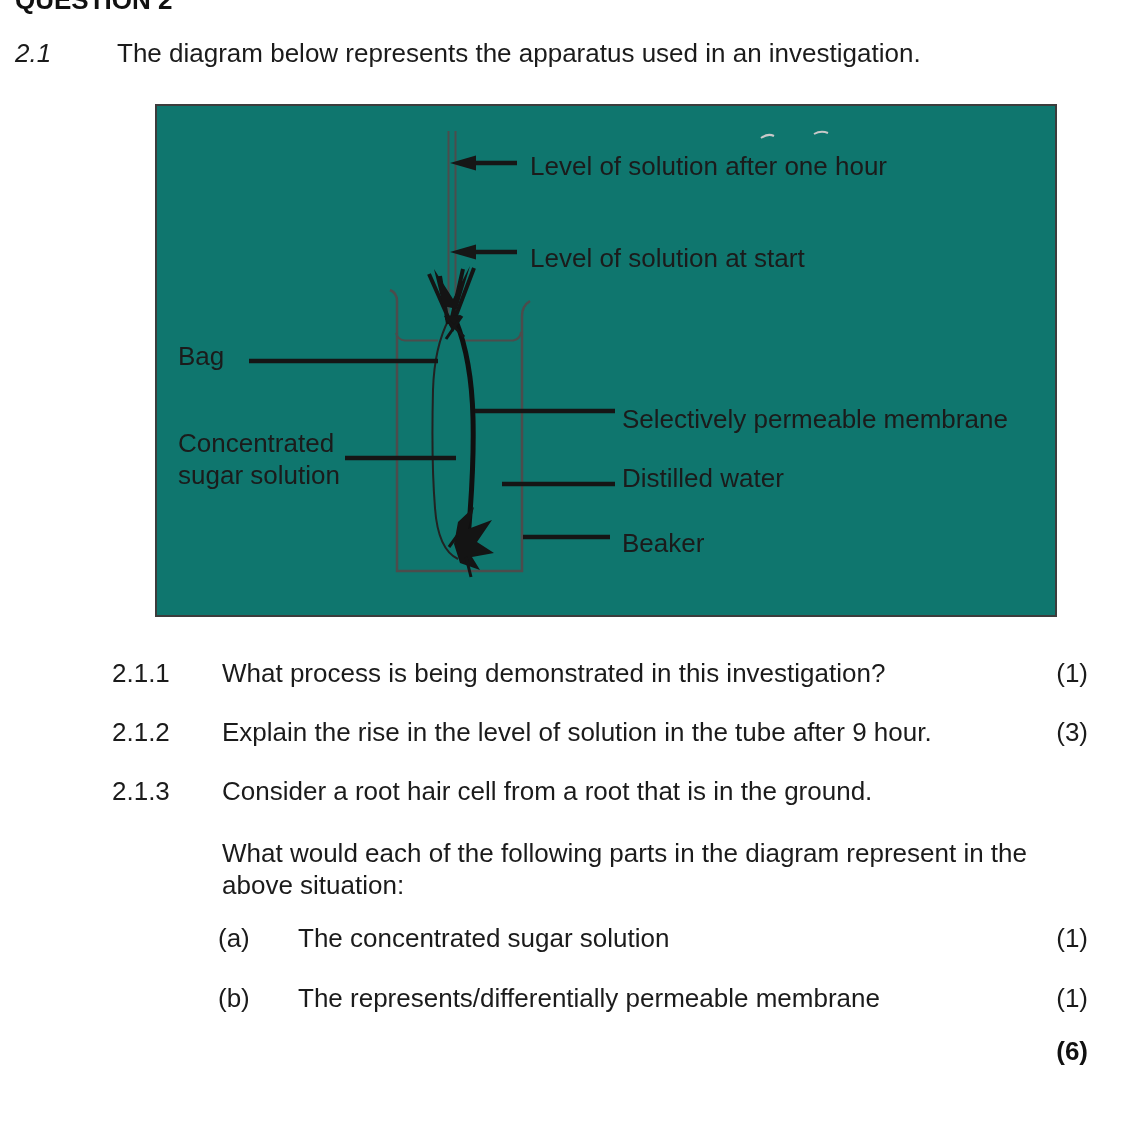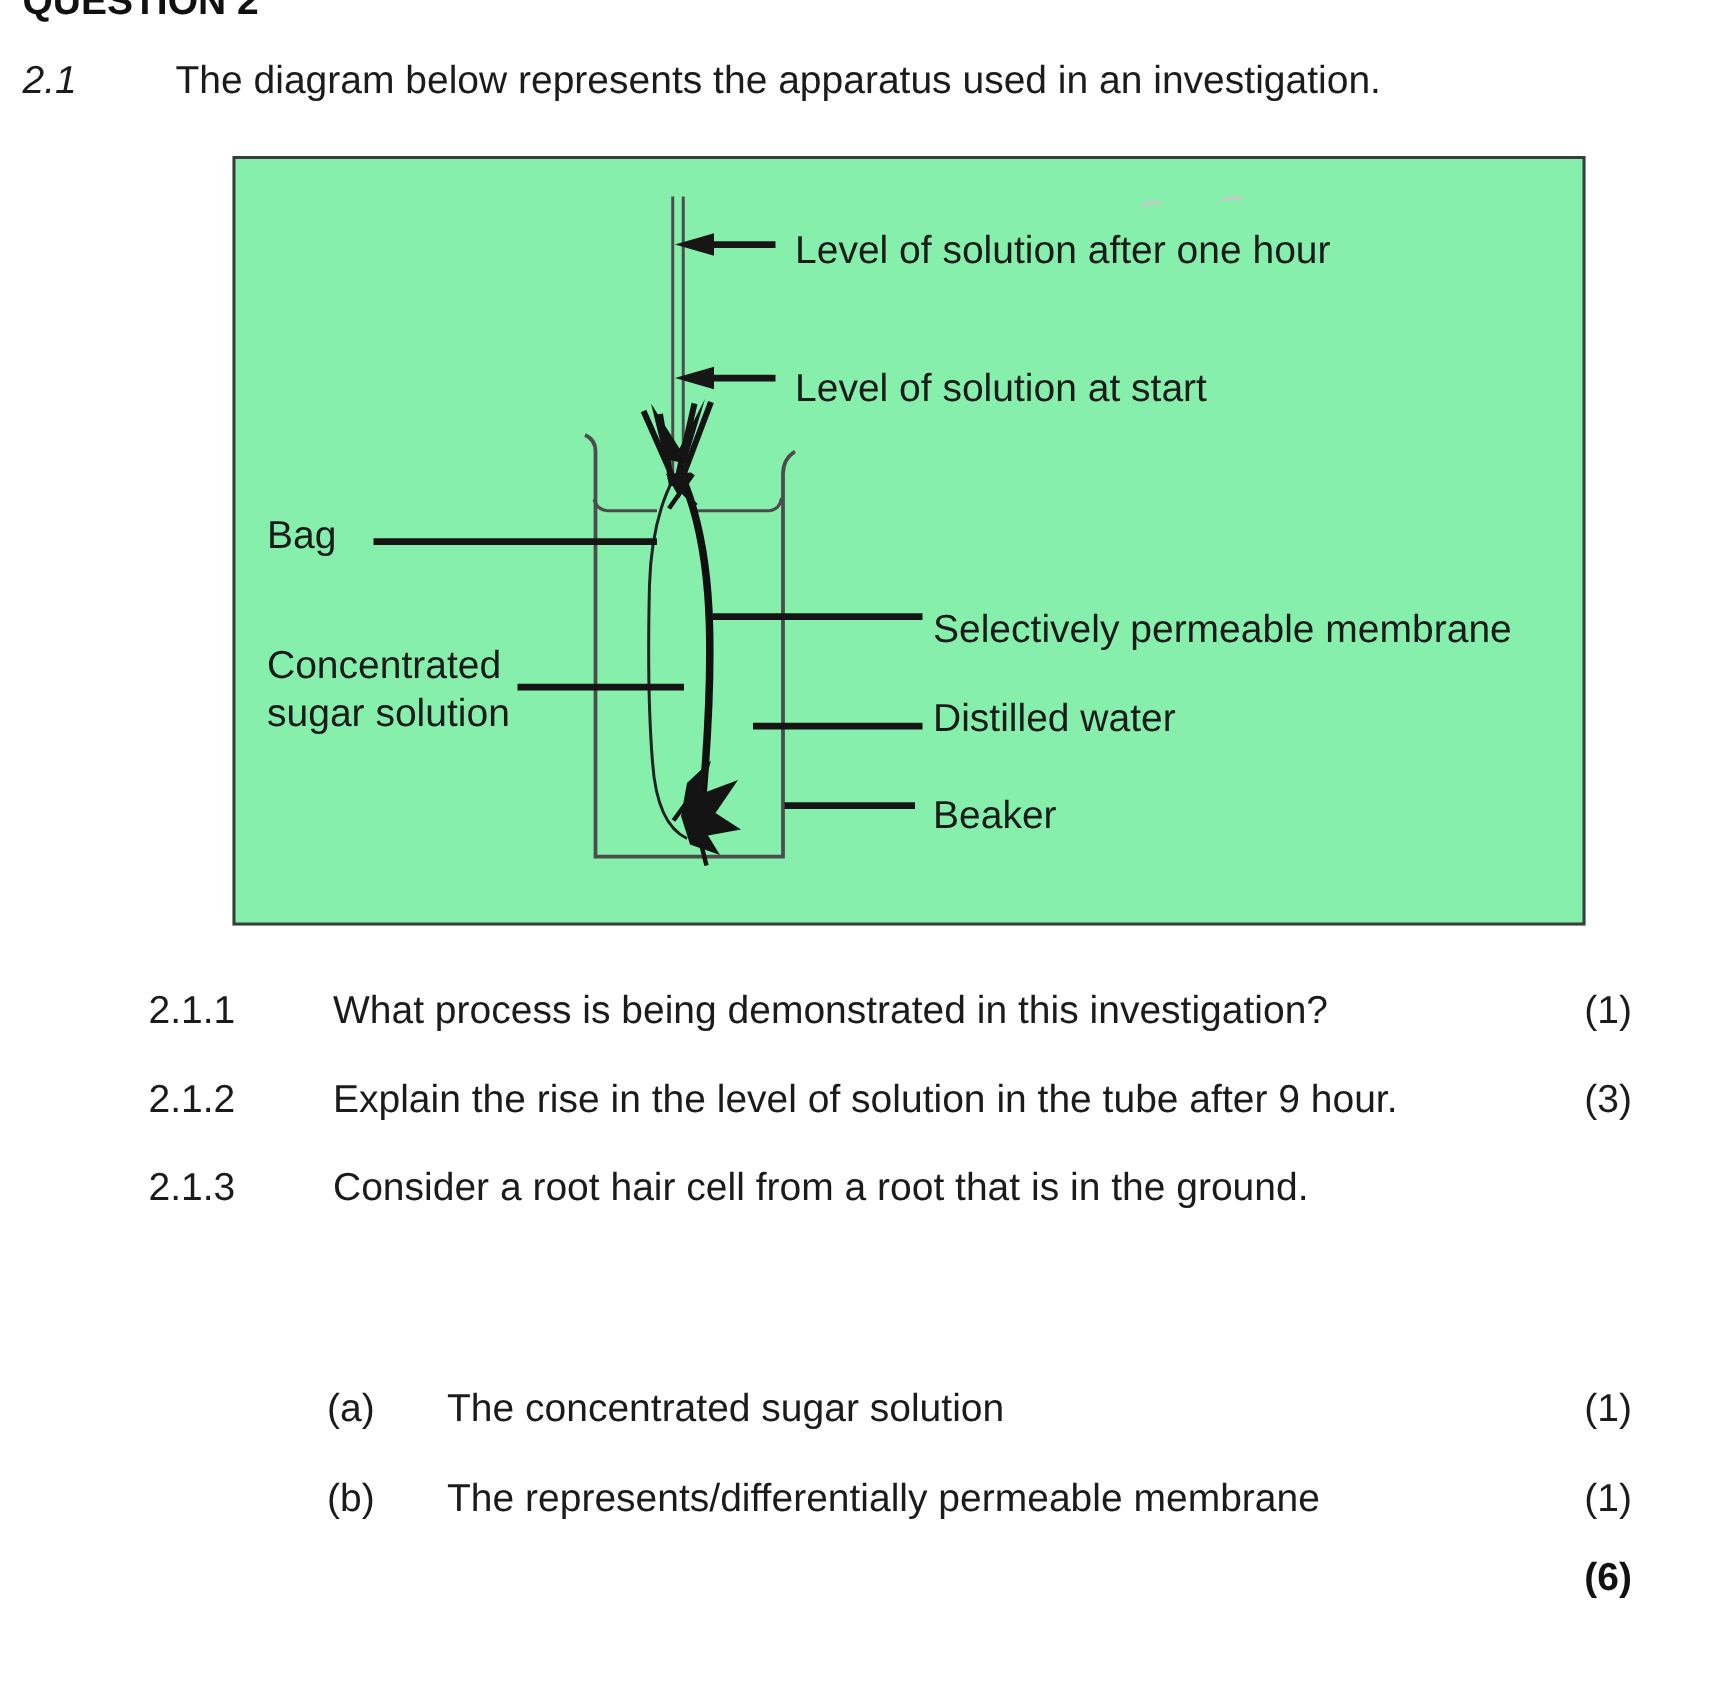--- a/index.html
+++ b/index.html
@@ -27,31 +27,31 @@
   .intro-num { position: absolute; left: 15px; font-style: italic; }
   .intro-text { position: absolute; left: 117px; white-space: nowrap; text-align: center; }
 
   .diagram-box {
     position: absolute;
     left: 155px;
     top: 104px;
     width: 902px;
     height: 513px;
     border: 2px solid #3c3c3c;
-    background: #86efac;
+    background: #0f766e;
   }
   .diagram-box svg { display: block; }
   .dlabel {
     font-family: "Liberation Sans", "DejaVu Sans", sans-serif;
     font-size: 26px;
     fill: #1b1b1b;
   }
 
   .row { position: absolute; left: 0; width: 100%; }
-  .qnum  { position: absolute; left: 99px; white-space: nowrap; }
+  .qnum  { position: absolute; left: 112px; white-space: nowrap; }
   .qtext { position: absolute; left: 222px; white-space: nowrap; }
   .qmark { position: absolute; left: 1040px; width: 48px; text-align: right; }
   .prompt {
     position: absolute;
     left: 222px;
     top: 837px;
     width: 812px;
     line-height: 32px;
   }
   .sublabel { position: absolute; left: 218px; white-space: nowrap; }
@@ -126,20 +126,21 @@
     <span class="qnum">2.1.2</span>
     <span class="qtext">Explain the rise in the level of solution in the tube after 9 hour.</span>
     <span class="qmark">(3)</span>
   </div>
 
   <div class="row" style="top:776px">
     <span class="qnum">2.1.3</span>
     <span class="qtext">Consider a root hair cell from a root that is in the ground.</span>
   </div>
 
+  <div class="prompt">What would each of the following parts in the diagram represent in the above situation:</div>
 
   <div class="row" style="top:923px">
     <span class="sublabel">(a)</span>
     <span class="subtext">The concentrated sugar solution</span>
     <span class="qmark">(1)</span>
   </div>
 
   <div class="row" style="top:983px">
     <span class="sublabel">(b)</span>
     <span class="subtext">The represents/differentially permeable membrane</span>

